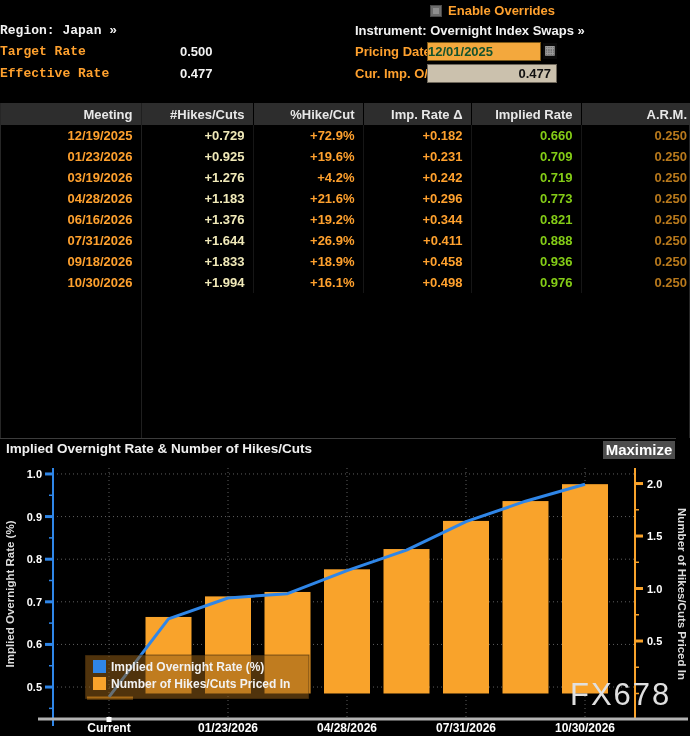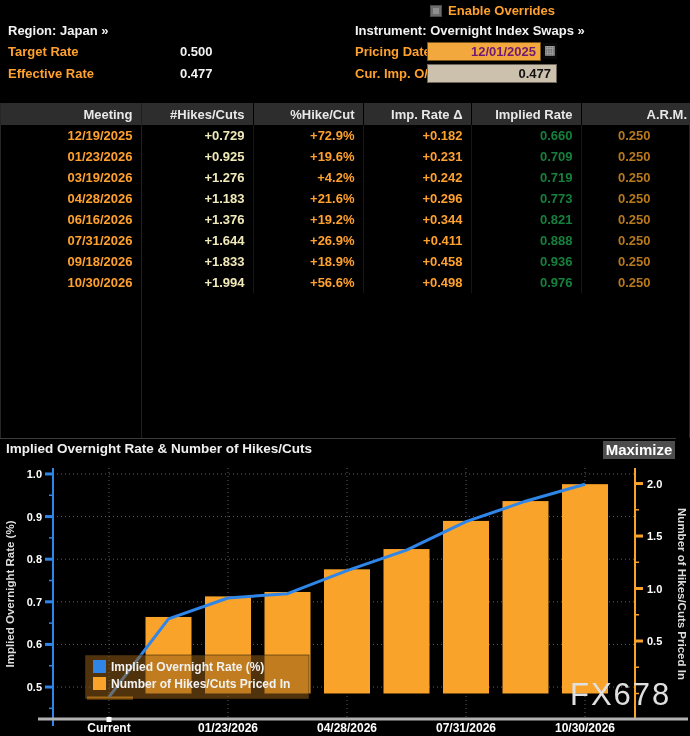--- a/index.html
+++ b/index.html
@@ -7,25 +7,25 @@
               font-family:"Liberation Sans", sans-serif; }
   .app { position:relative; width:690px; height:736px; background:#000; color:#fff; }
 
   
   .header { position:absolute; top:0; left:0; width:560px; height:103px; font-weight:bold; font-size:13px; }
   .overrides { position:absolute; top:3px; right:5px; display:flex; align-items:center; gap:6px; }
   .checkbox { width:12px; height:12px; background:#8f8f8f; border:1px solid #4a4a4a; box-shadow:inset 0 0 0 2px #6c6c6c; }
   .amber { color:#ffa12e; }
   .white { color:#f2f2f2; }
   .hrow { position:absolute; left:0; width:690px; height:20px; }
-  .pos-l  { position:absolute; left:8px; }
+  .pos-l  { position:absolute; left:0;font-family:Liberation Mono, monospace; }
   .pos-v  { position:absolute; left:180px; }
   .pos-r  { position:absolute; left:355px; }
   .datebox { position:absolute; top:42px; right:19px; width:114px; height:19px; background:#f3a83d;
-             color:#701a75; text-align:right; padding:1px 4px 0 0; border:1px solid #7a5717; }
+             color:#14532d; text-align:left; padding:1px 4px 0 0; border:1px solid #7a5717; }
   .calbtn { position:absolute; top:43px; right:3px; width:14px; height:16px; background:#0a0a0a;
             color:#9a9a9a; font-size:12px; line-height:15px; text-align:center; }
   .valbox { position:absolute; top:64px; right:3px; width:130px; height:19px; background:#cbc1ad;
             color:#111; text-align:right; padding:1px 5px 0 0; border:1px solid #6d665a; }
 
   
   .table-wrap { position:absolute; top:103px; left:0; width:690px; height:335px;
                 border-left:1px solid #262626; border-right:1px solid #262626; }
   .col1-divider { position:absolute; top:0; left:140px; width:1px; height:100%; background:#1f1f1f; }
   table { width:690px; border-collapse:collapse; table-layout:fixed; font-size:13px; font-weight:bold; }
@@ -36,22 +36,22 @@
   td:first-child { border-left:none; }
   th.c0, td.c0 { width:140px;margin-left:24px; }
   th.c1, td.c1 { width:112px;margin-left:35px; }
   th.c2, td.c2 { width:110px; }
   th.c3, td.c3 { width:108px; }
   th.c4, td.c4 { width:110px; }
   th.c5, td.c5 { width:110px; padding-right:4px; }
   td.c0 { color:#ffa12e; }
   td.c1 { color:#f0e9b8; }
   td.c2, td.c3 { color:#ffa12e;margin-left:12px; }
-  td.c4 { color:#15803d;margin-left:12px; }
-  td.c5 { color:#b8791c;text-align:center; }
+  td.c4 { color:#84cc16;margin-left:12px; }
+  td.c5 { color:#b8791c; }
 
   
   .chart-titlebar { position:absolute; top:438px; left:0; width:676px; height:20px;
                     border-top:1px solid #3c3c3c; background:#000; }
   .chart-title { position:absolute; left:6px; top:2px; color:#f0f0f0; font-size:13.5px; font-weight:bold; }
   .maximize-btn { position:absolute; right:1px; top:2px; width:72px; height:18px; background:#4d4d4d;
                   color:#fff; font-size:15px; font-weight:bold; text-align:center; line-height:18px;
                   border:none; font-family:"Liberation Sans", sans-serif; }
   #chart-svg { position:absolute; top:458px; left:0; }
   #chart-svg text { font-family:"Liberation Sans", sans-serif; }
@@ -160,21 +160,21 @@
             <td class="c0">09/18/2026</td>
             <td class="c1">+1.833</td>
             <td class="c2">+18.9%</td>
             <td class="c3">+0.458</td>
             <td class="c4">0.936</td>
             <td class="c5">0.250</td>
           </tr>
           <tr>
             <td class="c0">10/30/2026</td>
             <td class="c1">+1.994</td>
-            <td class="c2">+56.6%</td>
+            <td class="c2">+16.1%</td>
             <td class="c3">+0.498</td>
             <td class="c4">0.976</td>
             <td class="c5">0.250</td>
           </tr>
         </tbody>
     </table>
   </div>
 
   <div class="chart-titlebar">
     <span class="chart-title">Implied Overnight Rate &amp; Number of Hikes/Cuts</span>

